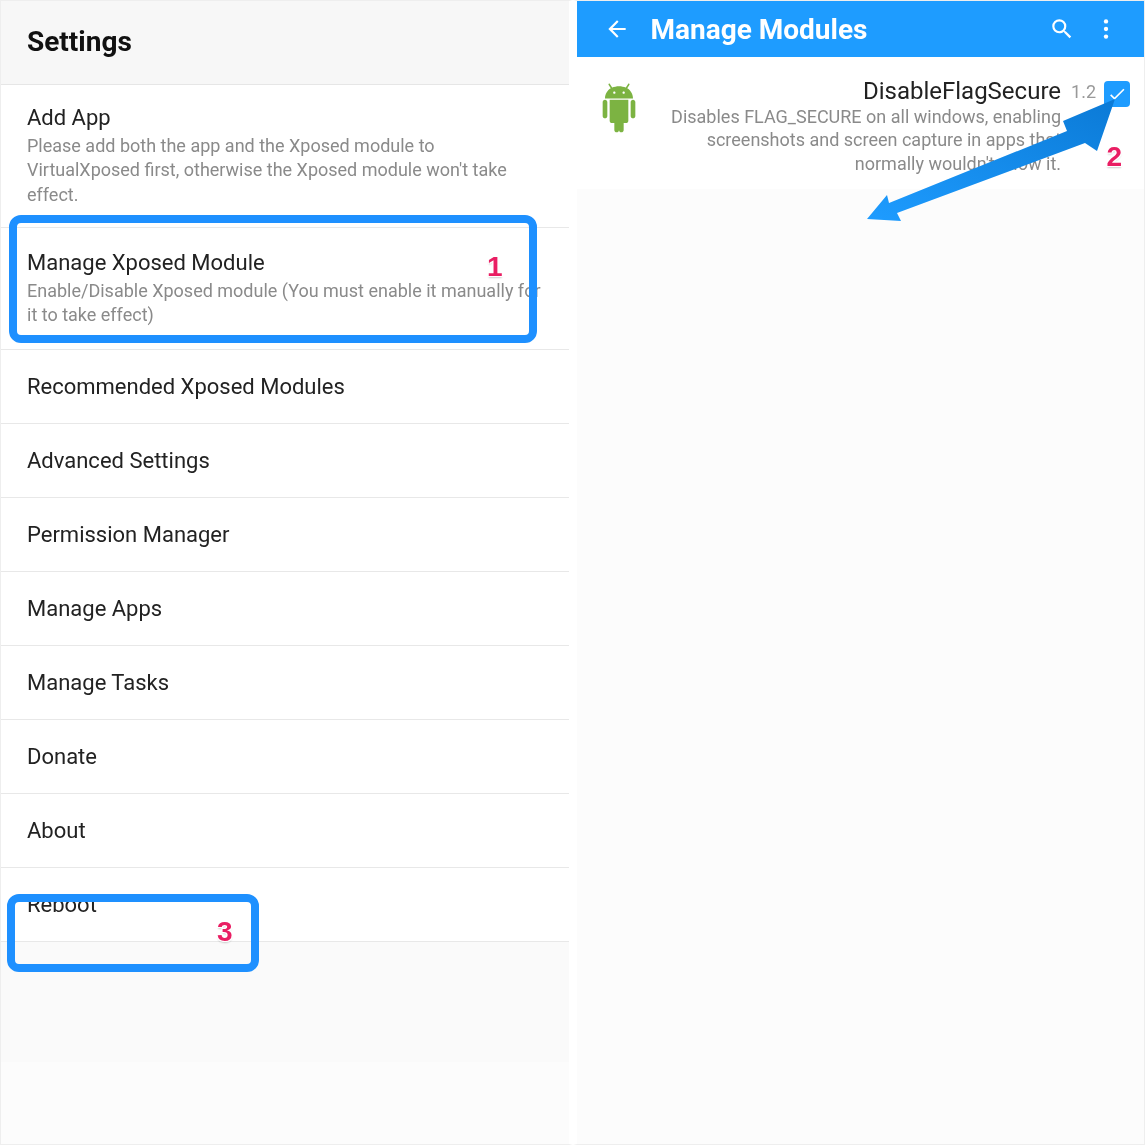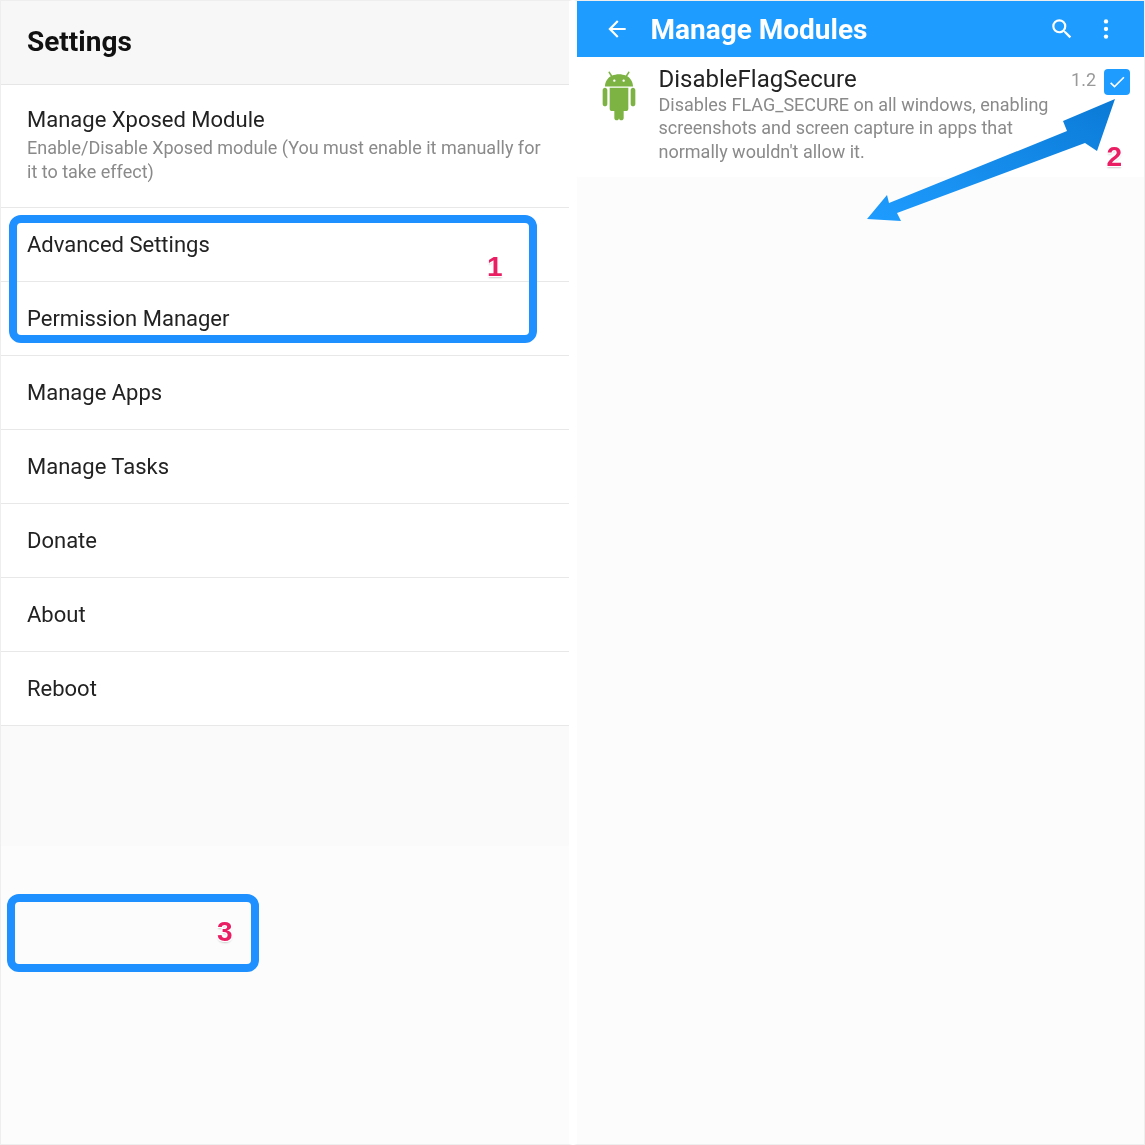--- a/index.html
+++ b/index.html
@@ -85,22 +85,23 @@
   .toolbar .back { width: 48px; display:flex; align-items:center; justify-content:center; cursor:pointer;}
   .toolbar .tb-title {
     flex: 1;
     font-size: 28px;
     font-weight: 700;
     padding-left: 10px;
   }
   .toolbar .action { width: 44px; display:flex; align-items:center; justify-content:center; cursor:pointer;}
   .module-row {
     display: flex;
-    padding: 8px 14px 14px 14px;
+    padding: 20px 14px 14px 14px;
     background: #fff;
+    text-align: right;
   }
   .android-icon { width: 56px; height: 56px; flex-shrink:0; margin-right: 12px; margin-top:4px;}
   .module-text { flex: 1; }
   .module-title {
     font-size: 24px;
     color: #222;
   }
   .module-desc {
     font-size: 18px;
     color: #8a8a8a;
@@ -125,26 +126,33 @@
   }
 </style>
 </head>
 <body>
 
 <div class="panel panel-left">
   <div class="settings-header">
     <h1>Settings</h1>
   </div>
 
+  <div class="list-item">
+    <div class="title">Add App</div>
+    <div class="sub">Please add both the app and the Xposed module to VirtualXposed first, otherwise the Xposed module won't take effect.</div>
+  </div>
 
   <div class="list-item" id="manage-xposed" style="padding:22px 26px;">
     <div class="title">Manage Xposed Module</div>
     <div class="sub">Enable/Disable Xposed module (You must enable it manually for it to take effect)</div>
   </div>
 
+  <div class="list-item simple">
+    <div class="title">Recommended Xposed Modules</div>
+  </div>
   <div class="list-item simple">
     <div class="title">Advanced Settings</div>
   </div>
   <div class="list-item simple">
     <div class="title">Permission Manager</div>
   </div>
   <div class="list-item simple">
     <div class="title">Manage Apps</div>
   </div>
   <div class="list-item simple">

